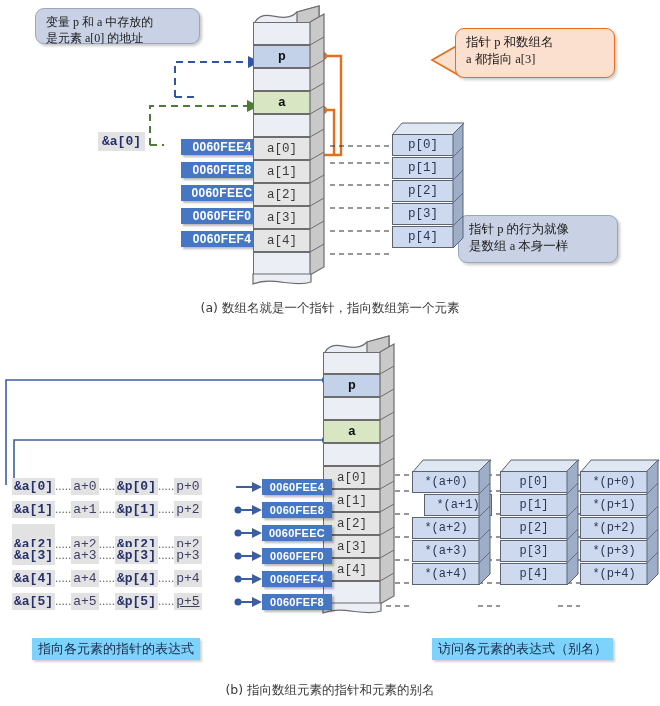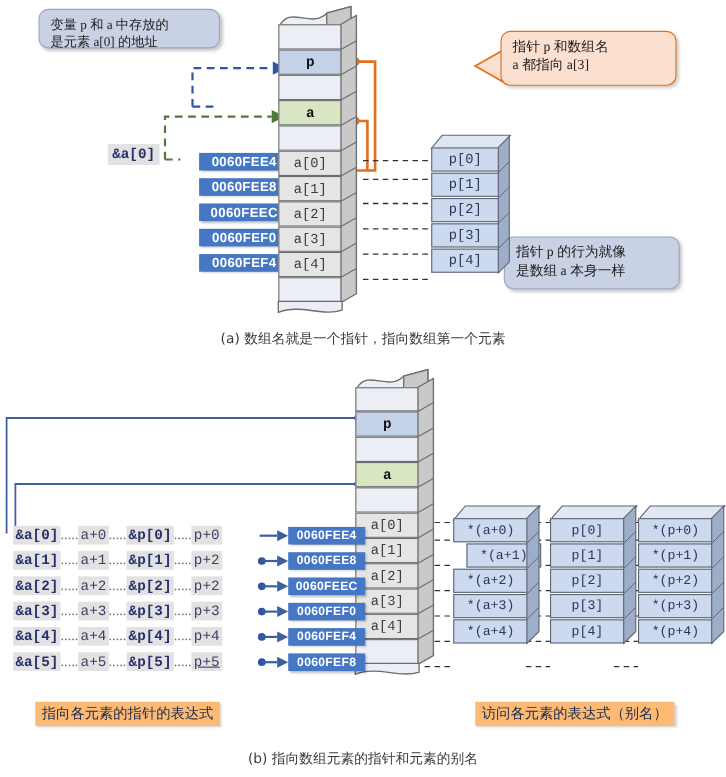--- a/index.html
+++ b/index.html
@@ -33,21 +33,21 @@
   .mem-p{background:#c3d2e8;color:#111;font-weight:bold;}
   .mem-a{background:#d8e6c4;color:#111;font-weight:bold;}
   .mem-arr{background:#e5e5e5;}
   
   .box3d{box-sizing:border-box;border:1px solid #5c6473;background:#ccd9ee;
      font-family:"Liberation Mono","DejaVu Sans Mono",monospace;
      color:#2c3656;display:flex;align-items:center;justify-content:center;}
   
   .caption{font-family:"DejaVu Sans","Liberation Sans",sans-serif;
      color:#3a3a3a;text-align:center;}
-  .footlabel{background:#fdba74;color:#1b2a4a;
+  .footlabel{background:#7dd3fc;color:#1b2a4a;
      font-family:Liberation Serif, serif;
      box-shadow:2px 2px 2px rgba(0,0,0,.18);display:inline-block;}
   svg{overflow:visible;}
 </style>
 </head>
 <body>
 
 <div class="abs" style="left:0;top:0;width:660px;height:330px;">
 
   <div class="abs balloon balloon-blue" style="left:35px;top:8px;width:165px;height:36px;padding:5px 10px;font-size:12px;">
@@ -267,21 +267,21 @@
   </svg>
 
   <div class="abs" style="left:12px;top:148px;width:250px;">
     <div style="position:absolute;left:0;top:0;white-space:nowrap;font-size:13px;">
       <span class="chip chip-b" style="padding:1px 2px;">&amp;a[0]</span><span style="color:#6f6f6f;">.....</span><span class="chip" style="padding:1px 2px;">a+0</span><span style="color:#6f6f6f;">.....</span><span class="chip chip-b" style="padding:1px 2px;">&amp;p[0]</span><span style="color:#6f6f6f;">.....</span><span class="chip" style="padding:1px 2px;">p+0</span>
     </div>
     <div style="position:absolute;left:0;top:23px;white-space:nowrap;font-size:13px;">
       <span class="chip chip-b" style="padding:1px 2px;">&amp;a[1]</span><span style="color:#6f6f6f;">.....</span><span class="chip" style="padding:1px 2px;">a+1</span><span style="color:#6f6f6f;">.....</span><span class="chip chip-b" style="padding:1px 2px;">&amp;p[1]</span><span style="color:#6f6f6f;">.....</span><span class="chip" style="padding:1px 2px;">p+2</span>
     </div>
     <div style="position:absolute;left:0;top:46px;white-space:nowrap;font-size:13px;">
-      <span class="chip chip-b" style="padding:1px 2px;">&amp;a[2]</span><span style="color:#6f6f6f;">.....</span><span class="chip" style="padding:1px 2px;">a+2</span><span style="color:#6f6f6f;">.....</span><span class="chip chip-b" style="padding:1px 2px;">&amp;p[2]</span><span style="color:#6f6f6f;">.....</span><span class="chip" style="padding:1px 2px;">p+2</span>
+      <span class="chip chip-b" style="padding:13px 2px;">&amp;a[2]</span><span style="color:#6f6f6f;">.....</span><span class="chip" style="padding:1px 2px;">a+2</span><span style="color:#6f6f6f;">.....</span><span class="chip chip-b" style="padding:1px 2px;">&amp;p[2]</span><span style="color:#6f6f6f;">.....</span><span class="chip" style="padding:1px 2px;">p+2</span>
     </div>
     <div style="position:absolute;left:0;top:69px;white-space:nowrap;font-size:13px;">
       <span class="chip chip-b" style="padding:1px 2px;">&amp;a[3]</span><span style="color:#6f6f6f;">.....</span><span class="chip" style="padding:1px 2px;">a+3</span><span style="color:#6f6f6f;">.....</span><span class="chip chip-b" style="padding:1px 2px;">&amp;p[3]</span><span style="color:#6f6f6f;">.....</span><span class="chip" style="padding:1px 2px;">p+3</span>
     </div>
     <div style="position:absolute;left:0;top:92px;white-space:nowrap;font-size:13px;">
       <span class="chip chip-b" style="padding:1px 2px;">&amp;a[4]</span><span style="color:#6f6f6f;">.....</span><span class="chip" style="padding:1px 2px;">a+4</span><span style="color:#6f6f6f;">.....</span><span class="chip chip-b" style="padding:1px 2px;">&amp;p[4]</span><span style="color:#6f6f6f;">.....</span><span class="chip" style="padding:1px 2px;">p+4</span>
     </div>
     <div style="position:absolute;left:0;top:115px;white-space:nowrap;font-size:13px;">
       <span class="chip chip-b" style="padding:1px 2px;">&amp;a[5]</span><span style="color:#6f6f6f;">.....</span><span class="chip" style="padding:1px 2px;">a+5</span><span style="color:#6f6f6f;">.....</span><span class="chip chip-b" style="padding:1px 2px;">&amp;p[5]</span><span style="color:#6f6f6f;">.....</span><span class="chip" style="padding:1px 2px;text-decoration:underline;">p+5</span>
     </div>

